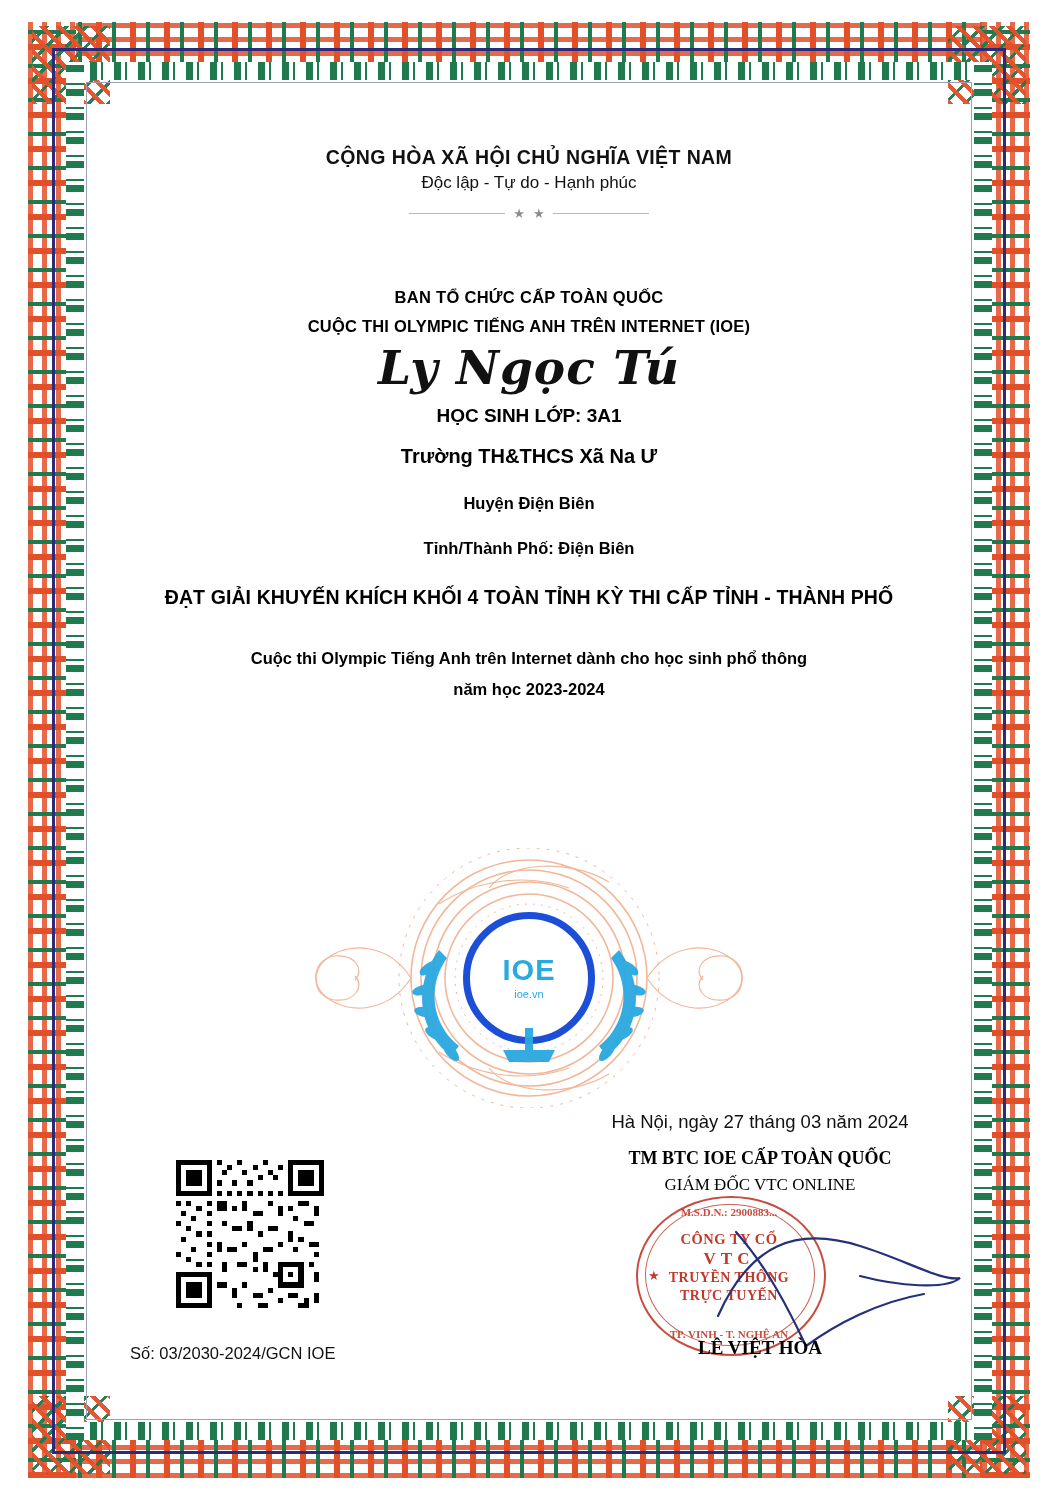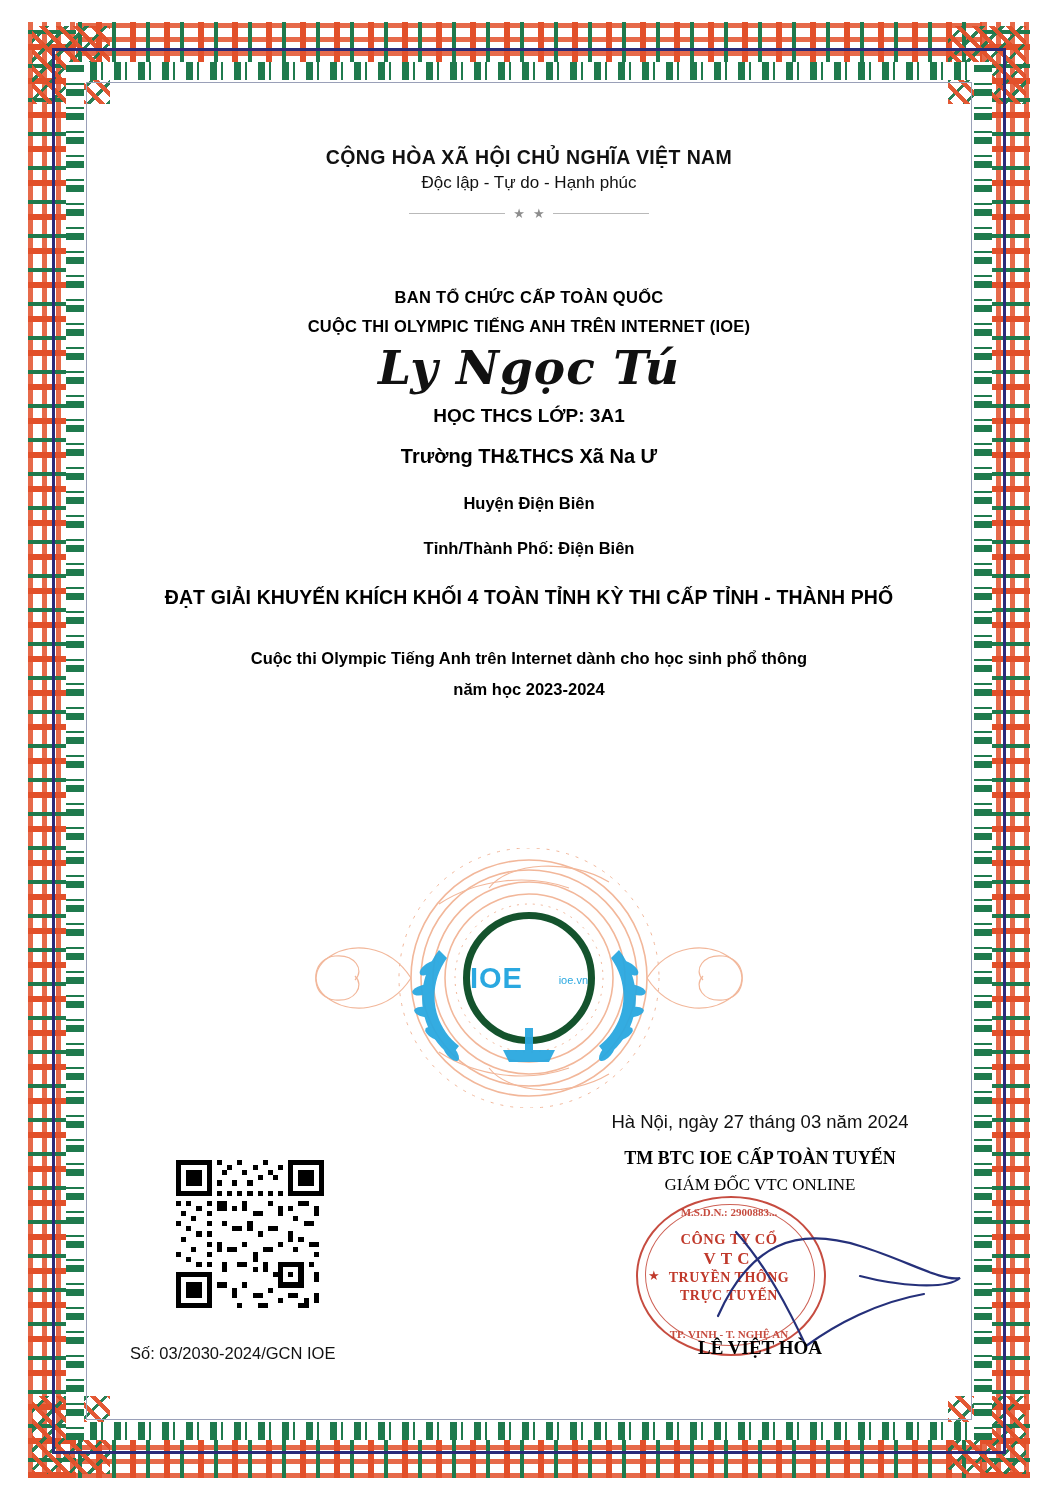--- a/index.html
+++ b/index.html
@@ -248,25 +248,25 @@
     position: absolute;
     left: 0; top: 0; width: 520px; height: 260px;
   }
   .ioe-disc {
     position: absolute;
     left: 50%; top: 50%;
     transform: translate(-50%, -50%);
     width: 118px; height: 118px;
     border-radius: 50%;
     background: #ffffff;
-    border: 7px solid #14532d;
+    border: 7px solid #1d4ed8;
     display: flex;
-    flex-direction: row;
+    flex-direction: column;
     align-items: center;
-    justify-content: space-between;
+    justify-content: center;
   }
   .ioe-text {
     color: #2aa8e0;
     font-weight: bold;
     font-size: 29px;
     letter-spacing: 1px;
     line-height: 1;
   }
   .ioe-sub {
     color: #2aa8e0;
@@ -413,21 +413,21 @@
       <span class="rule"></span>
       <span class="s">★</span>
       <span class="s">★</span>
       <span class="rule"></span>
     </div>
 
     <div class="org1">BAN TỔ CHỨC CẤP TOÀN QUỐC</div>
     <div class="org2">CUỘC THI OLYMPIC TIẾNG ANH TRÊN INTERNET (IOE)</div>
 
     <div class="student-name">Ly Ngọc Tú</div>
-    <div class="line-class">HỌC THCS LỚP: 3A1</div>
+    <div class="line-class">HỌC SINH LỚP: 3A1</div>
     <div class="line-school">Trường TH&amp;THCS Xã Na Ư</div>
     <div class="line-district">Huyện Điện Biên</div>
     <div class="line-province">Tỉnh/Thành Phố: Điện Biên</div>
     <div class="award">ĐẠT GIẢI KHUYẾN KHÍCH KHỐI 4 TOÀN TỈNH KỲ THI CẤP TỈNH - THÀNH PHỐ</div>
     <div class="comp1">Cuộc thi Olympic Tiếng Anh trên Internet dành cho học sinh phổ thông</div>
     <div class="comp2">năm học 2023-2024</div>
   </div>
 
   <div class="emblem-wrap">
     <svg class="flourish" viewBox="0 0 520 260">
@@ -472,21 +472,21 @@
           <ellipse cx="224" cy="124" rx="11" ry="5" transform="rotate(-30 224 124)"></ellipse>
           <ellipse cx="208" cy="142" rx="11" ry="5" transform="rotate(-50 208 142)"></ellipse>
         </g>
         <path d="M104 140 L156 140 L150 152 L110 152 Z"></path>
         <path d="M126 118 L134 118 L134 142 L126 142 Z"></path>
       </g>
     </svg>
   </div>
 
   <div class="sig-place">Hà Nội, ngày 27 tháng 03 năm 2024</div>
-  <div class="sig-role1">TM BTC IOE CẤP TOÀN TUYẾN</div>
+  <div class="sig-role1">TM BTC IOE CẤP TOÀN QUỐC</div>
   <div class="sig-role2">GIÁM ĐỐC VTC ONLINE</div>
 
   <div class="stamp">
     <div class="stamp-ring"></div>
     <div class="stamp-ring2"></div>
     <div class="stamp-arc-top">M.S.D.N.: 2900883...</div>
     <div class="stamp-star">★</div>
     <div class="stamp-center">
       <div class="sc1">CÔNG TY CỔ</div>
       <div class="sc2">VTC</div>

